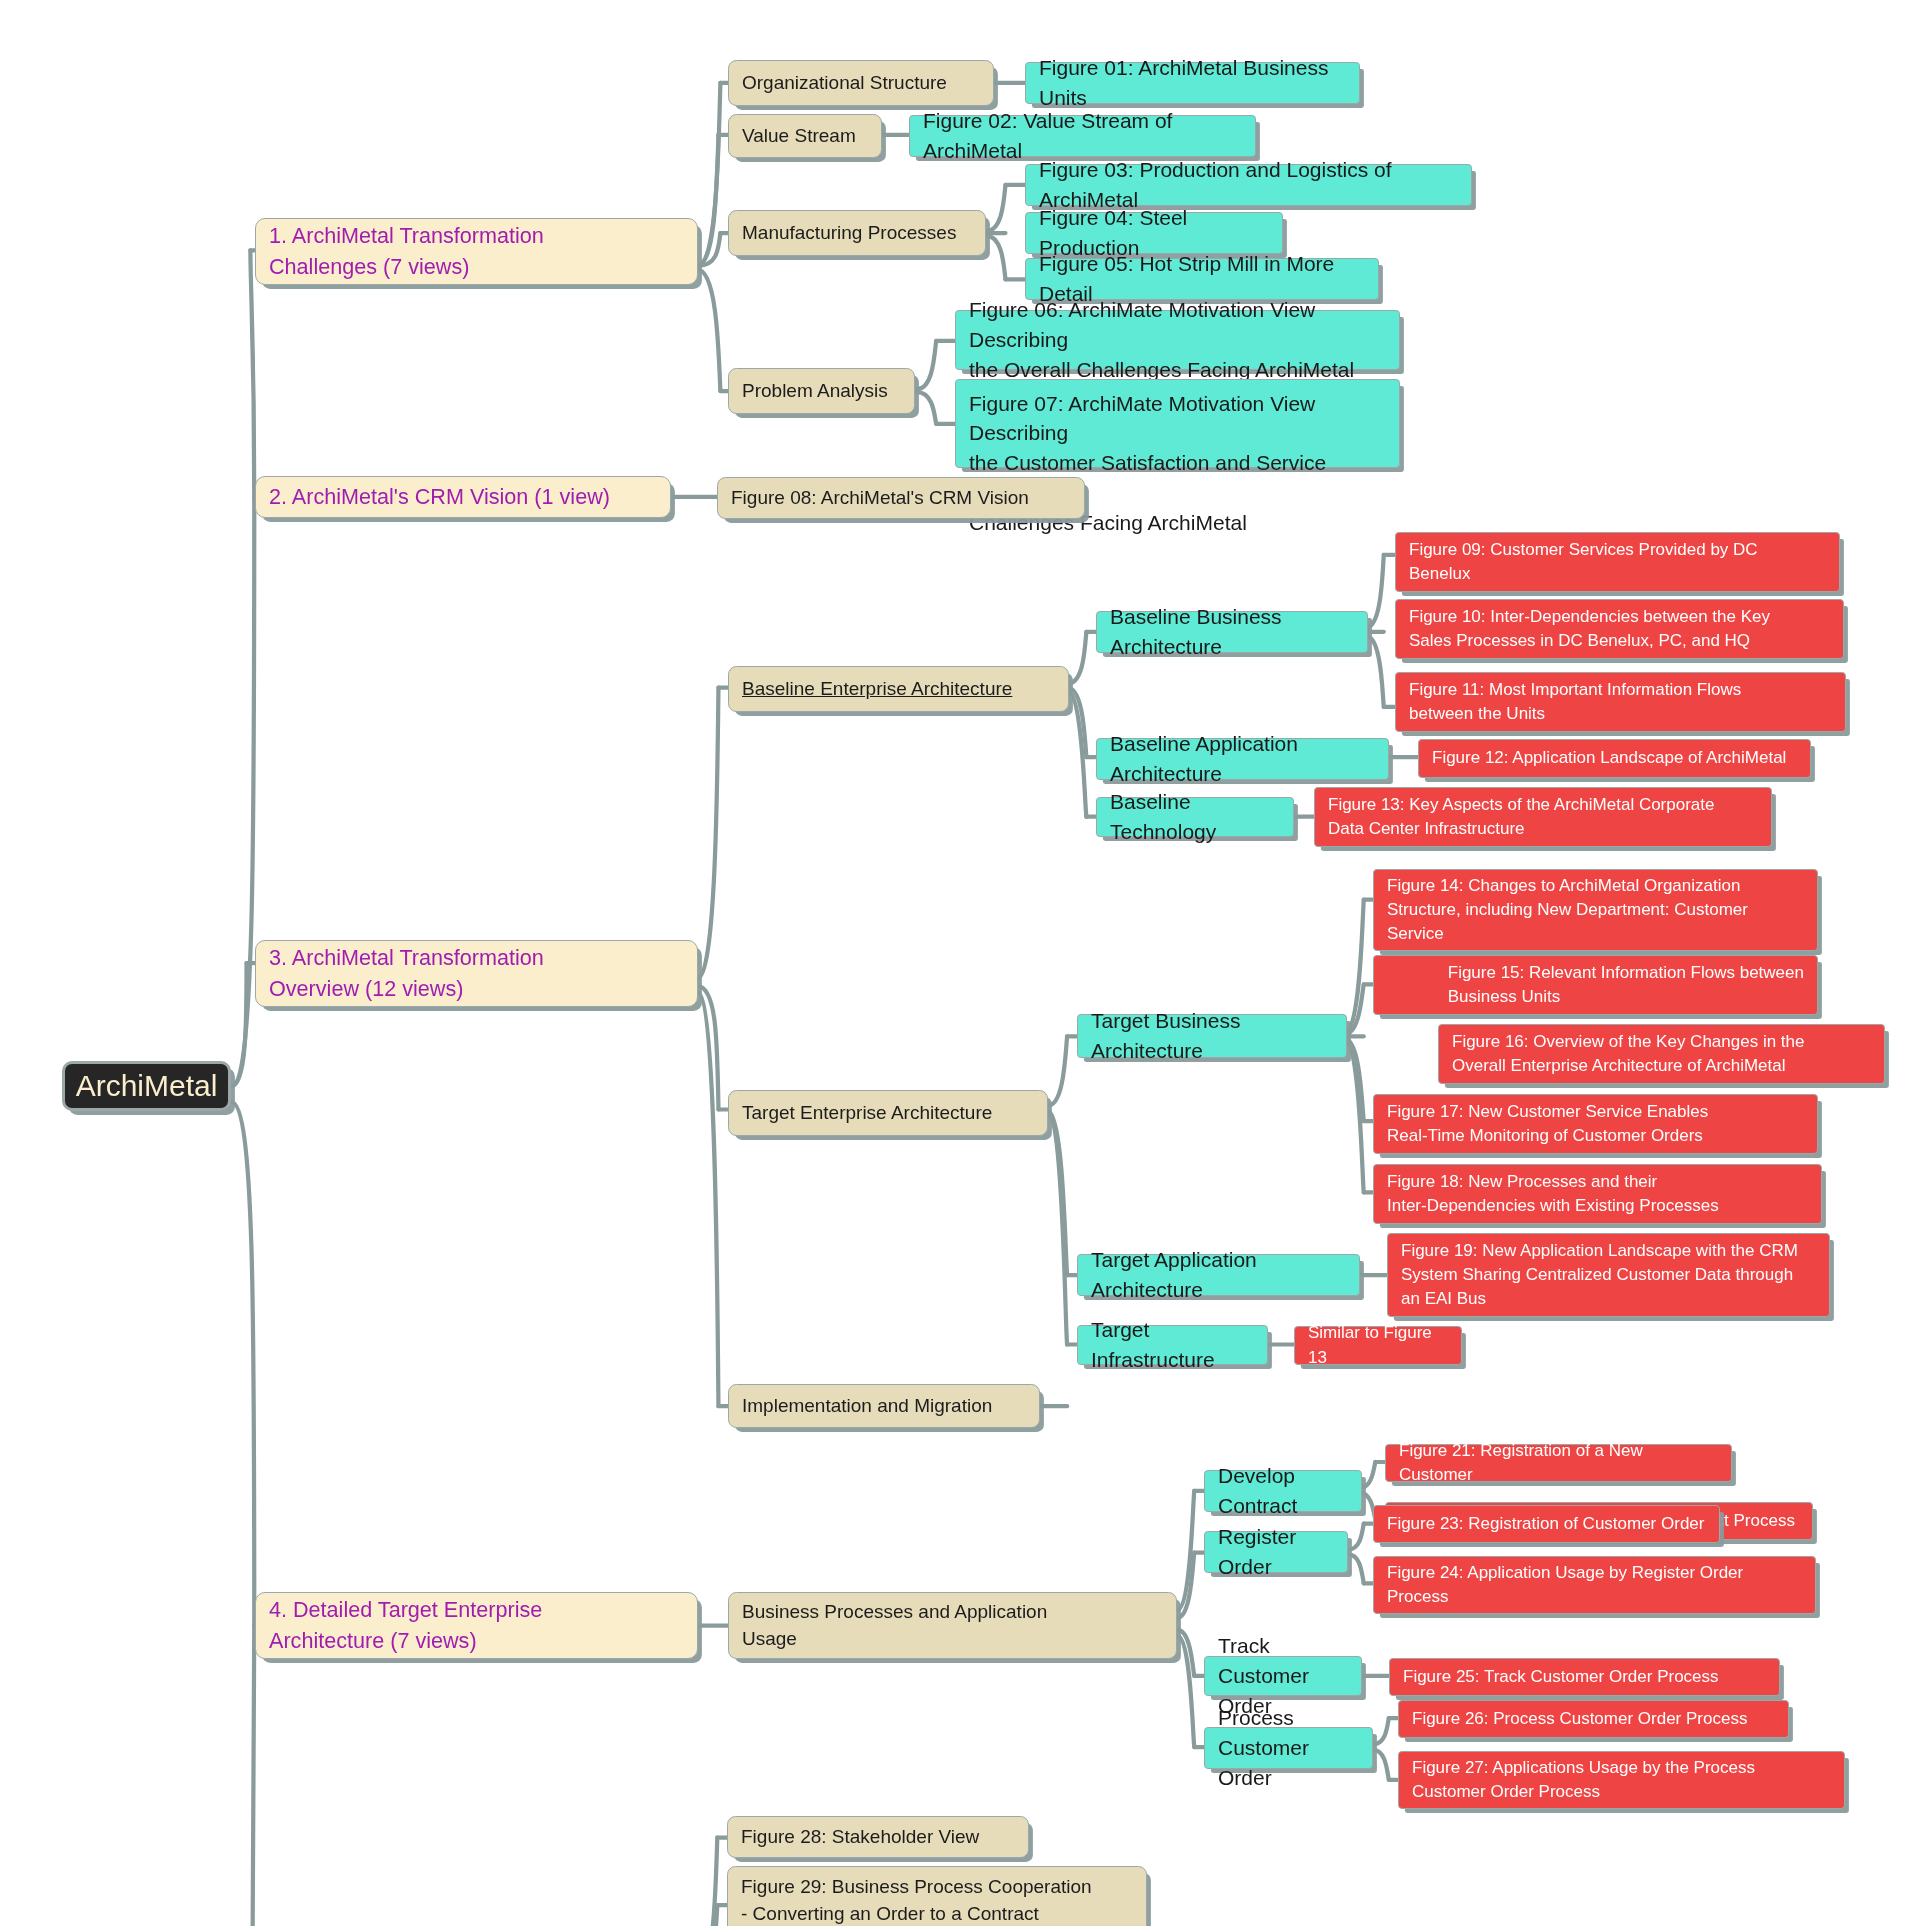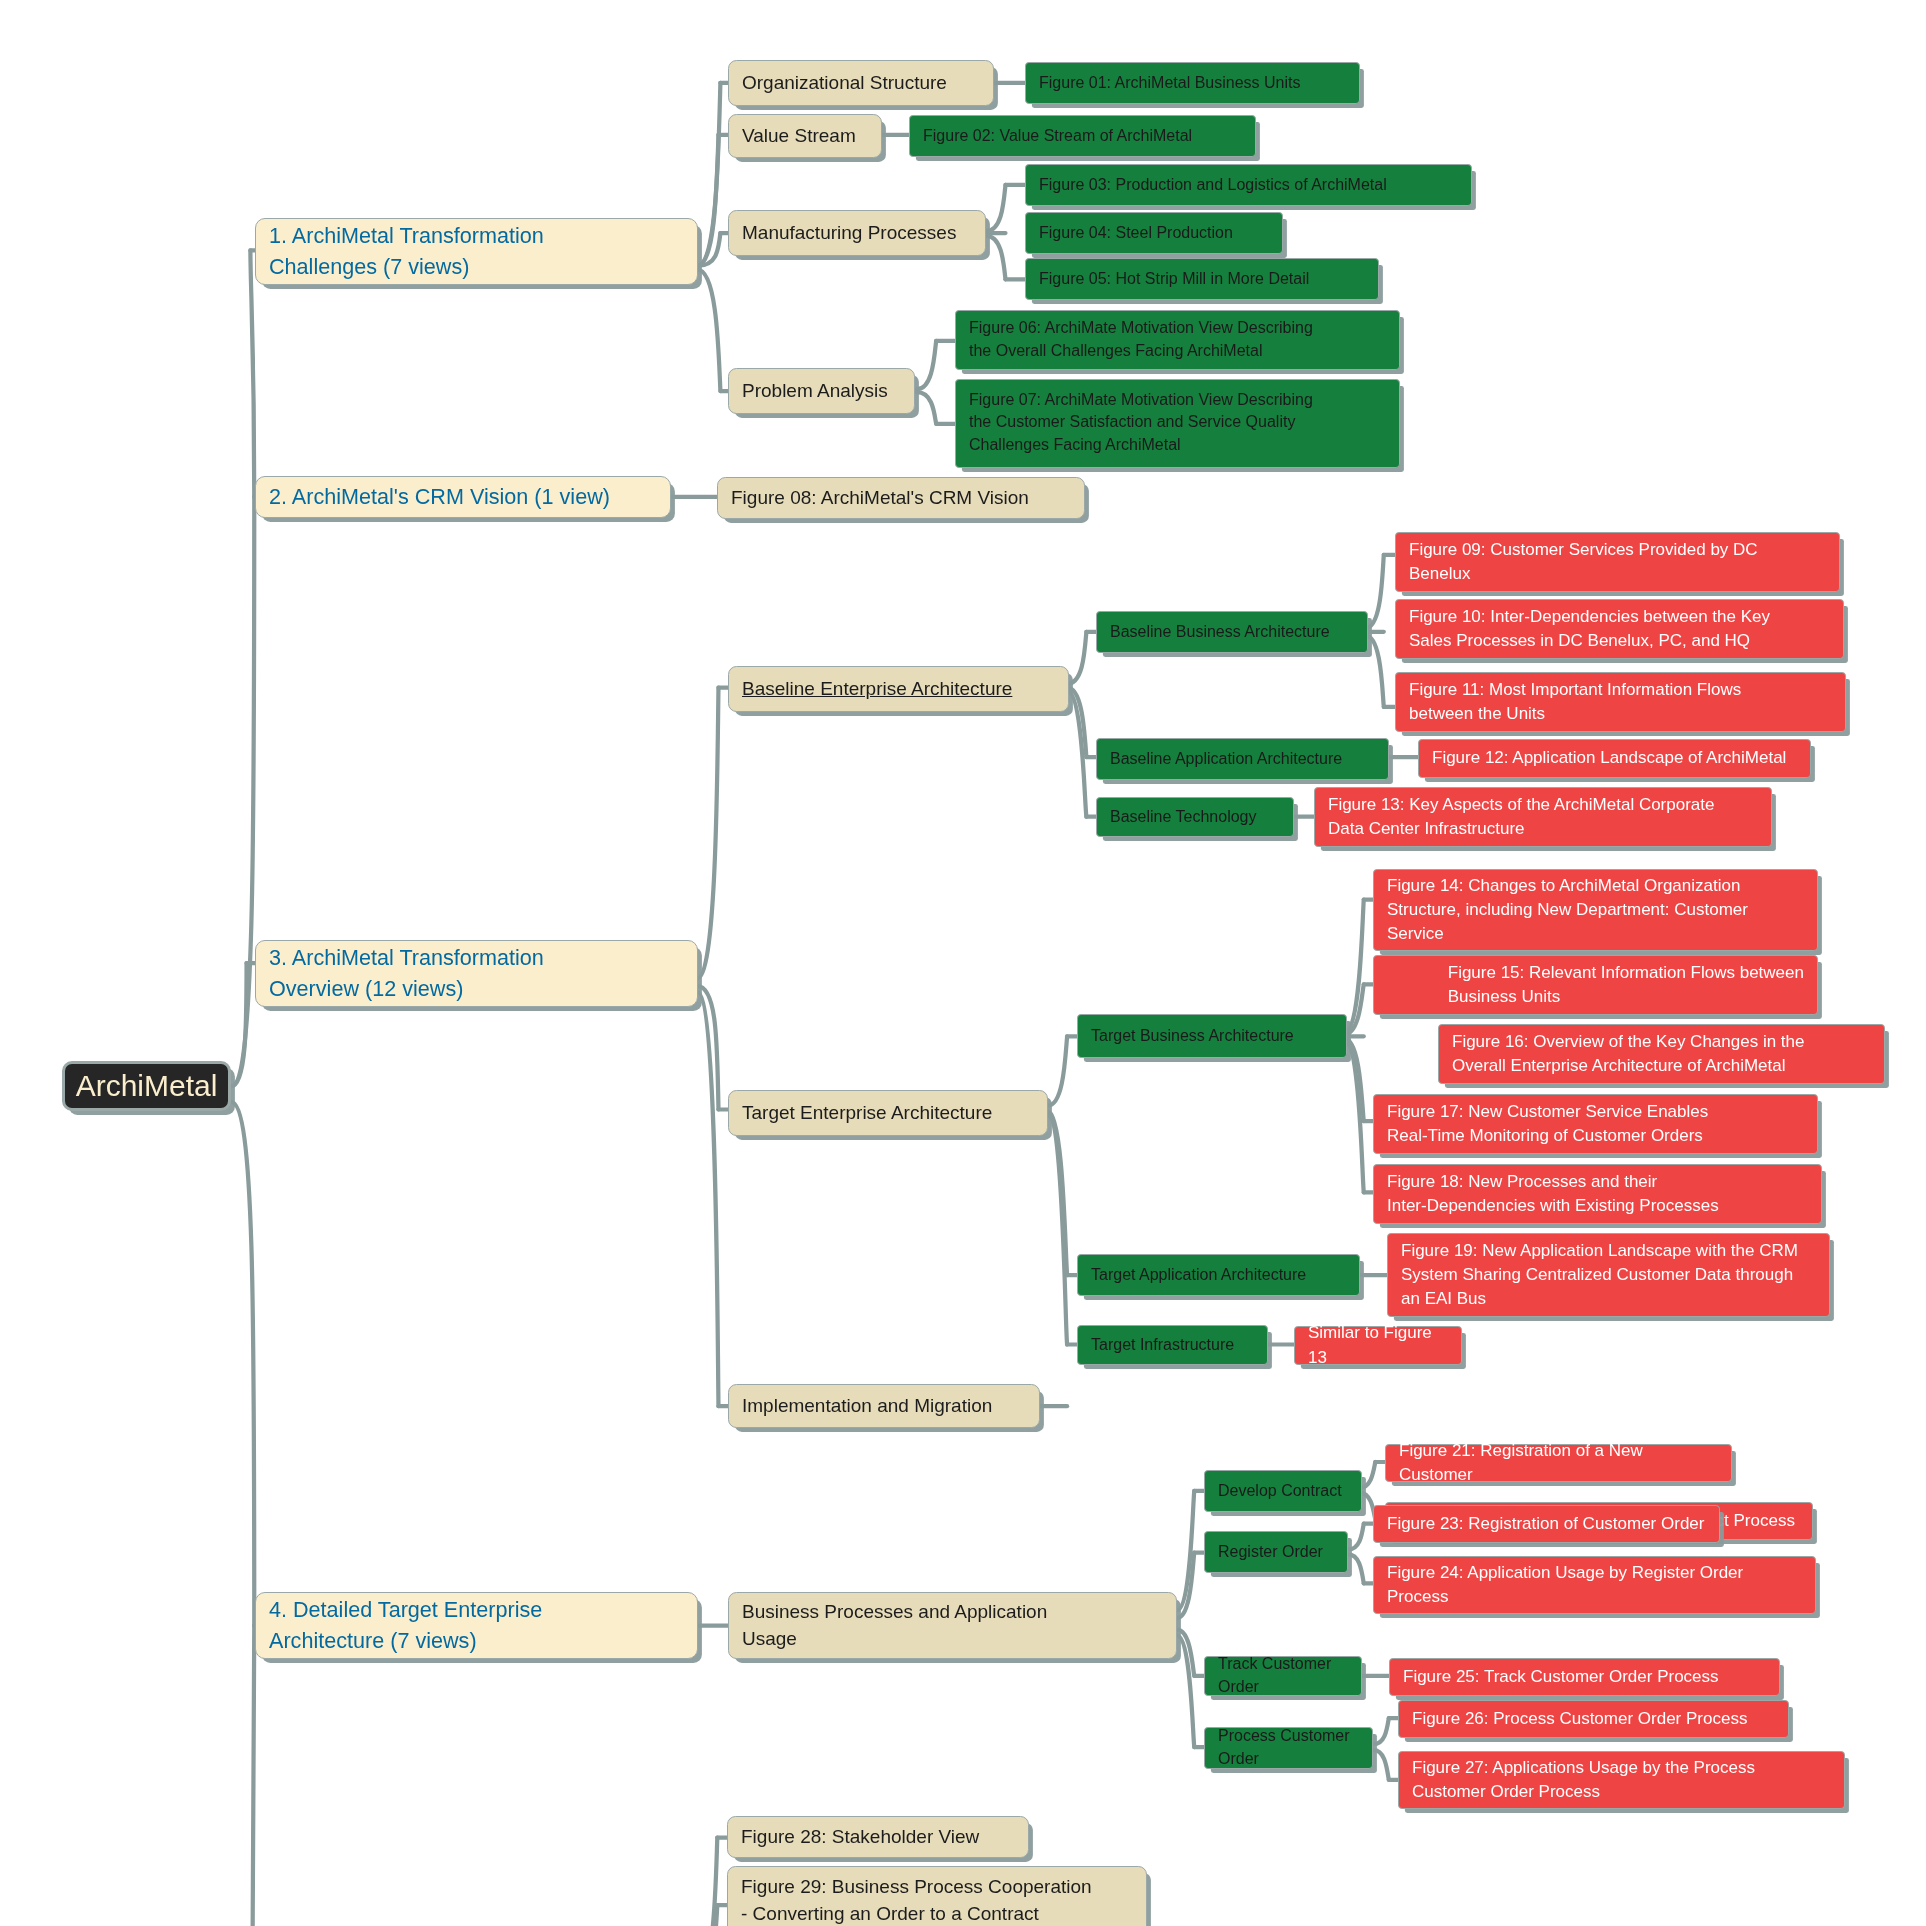--- a/index.html
+++ b/index.html
@@ -9,25 +9,25 @@
   svg#links{position:absolute;left:0;top:0;width:1989px;height:2214px;}
   .node{position:absolute;box-sizing:border-box;display:flex;align-items:center;
         border-radius:8.5px;padding:8.5px 13px;line-height:1.42;
         box-shadow:5.4px 5.4px 0 -1.5px rgba(138,155,155,.95);
         border:1.9px solid #9aa9a8;}
   .node span{display:block;white-space:pre-line;}
   
   .n-root{background:#262626;color:#faeecd;border:3.5px solid #9aa9a8;
           border-radius:10px;font-size:30px;justify-content:center;}
   
-  .n-d1{background:#faeecd;color:#0369a1;font-size:21.6px;border-radius:10px;}
+  .n-d1{background:#faeecd;color:#a21caf;font-size:21.6px;border-radius:10px;}
   
   .n-d2{background:#e6dcba;color:#1c1c1c;font-size:19px;}
   
-  .n-d3{background:#15803d;color:#1a1a1a;font-size:16px;}
+  .n-d3{background:#5eead4;color:#1a1a1a;font-size:21px;}
   
   .n-d4{background:#ef4444;color:#ffffff;font-size:17px;}
   .sq{border-radius:3.9px;}
 </style>
 </head>
 <body>
 
 <div id="canvas">
   <svg id="links" viewBox="0 0 5163 5747" xmlns="http://www.w3.org/2000/svg">
     <g fill="none" stroke="#8a9b9b" stroke-width="11" stroke-linecap="round">

